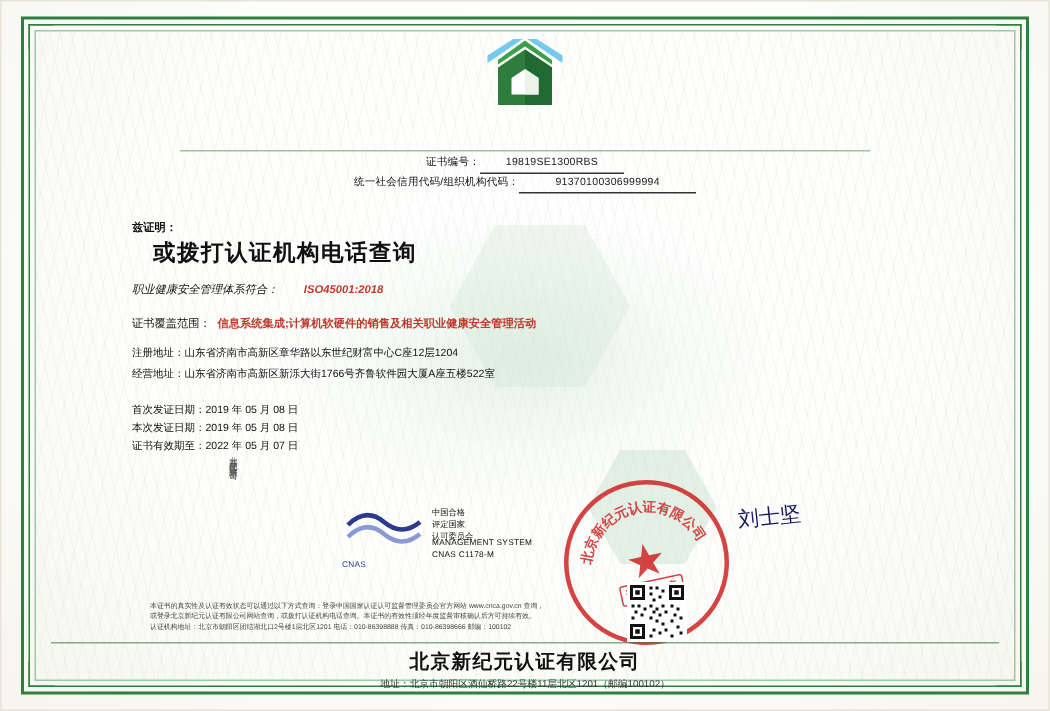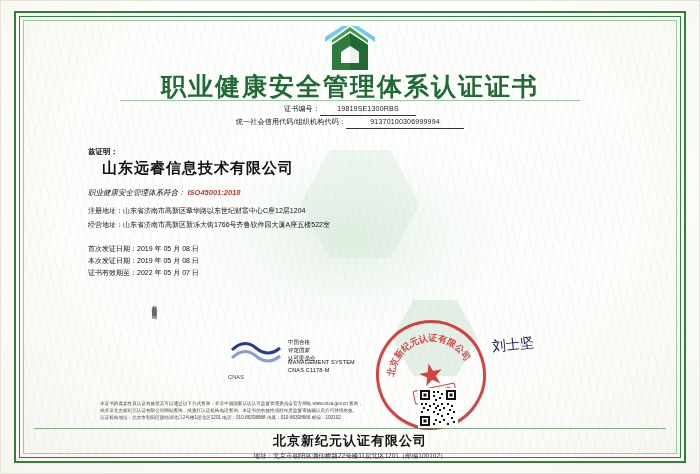--- a/index.html
+++ b/index.html
@@ -85,21 +85,21 @@
   
   .body{
     position:absolute;left:88px;right:70px;top:146px;color:#111;
   }
   .f-label{font-size:7.5px;line-height:11px;color:#111;font-weight:bold;}
   .company{
     font-size:15px;font-weight:bold;color:#111;letter-spacing:1px;margin:2px 0 9px 14px;
   }
   .row{display:flex;align-items:flex-start;margin-bottom:6px;font-style:italic;}
   .row .k{font-size:7.5px;color:#111;white-space:nowrap;line-height:12px;}
-  .row .v{font-size:7.5px;color:#c0392b;font-weight:bold;line-height:12px;margin-left:2px;text-align:center;}
+  .row .v{font-size:7.5px;color:#c0392b;font-weight:bold;line-height:12px;margin-left:17px;text-align:center;}
   .scope{margin-bottom:7px;}
   .scope .k{font-size:7.5px;color:#111;}
   .scope .v{font-size:7.5px;color:#c0392b;font-weight:bold;line-height:13px;}
   .addr{font-size:7px;color:#111;line-height:12px;margin-bottom:2px;}
   .dates{margin-top:12px;}
   .dates .drow{font-size:7px;color:#111;line-height:12px;}
   .dates .drow .dv{color:#111;}
 
   
   .cnas{position:absolute;left:228px;top:336px;width:130px;height:46px;}
@@ -189,41 +189,44 @@
     <svg width="58" height="46" viewBox="0 0 58 46">
       <path d="M29 1 L47 14 L47 17 L29 5 L11 17 L11 14 Z" fill="#3aa14a"></path>
       <path d="M11 19 L29 7 L47 19 L47 44 L11 44 Z" fill="#2e7d3c"></path>
       <path d="M29 7 L47 19 L47 44 L29 44 Z" fill="#1f6b33"></path>
       <path d="M20 26 L29 20 L38 26 L38 37 L20 37 Z" fill="#ffffff"></path>
       <path d="M29 20 L38 26 L38 37 L29 37 Z" fill="#eaf4ea"></path>
       <path d="M4 16 L29 -1 L54 16 L54 11 L29 -5 L4 11 Z" fill="#5cc0ea" opacity="0.85"></path>
     </svg>
   </div>
 
-  <div class="title">职业健康安全管理体系认证证书</div>
   <div class="title-rule"></div>
 
   <div class="numblock">
     <div class="numrow">
       <span class="lbl">证书编号：</span><span class="val">19819SE1300RBS</span>
     </div>
     <div class="numrow second">
       <span class="lbl">统一社会信用代码/组织机构代码：</span><span class="val">91370100306999994</span>
     </div>
   </div>
 
   <div class="body">
     <div class="f-label">兹证明：</div>
-    <div class="company">山东远睿信息技术有限公司</div>
+    <div class="company">或拨打认证机构电话查询</div>
 
     <div class="row">
       <span class="k">职业健康安全管理体系符合：</span>
       <span class="v">ISO45001:2018</span>
     </div>
 
+    <div class="scope">
+      <span class="k">证书覆盖范围：</span>
+      <span class="v">信息系统集成;计算机软硬件的销售及相关职业健康安全管理活动</span>
+    </div>
 
     <div class="addr">
       <span>注册地址：</span><span>山东省济南市高新区章华路以东世纪财富中心C座12层1204</span>
     </div>
     <div class="addr">
       <span>经营地址：</span><span>山东省济南市高新区新泺大街1766号齐鲁软件园大厦A座五楼522室</span>
     </div>
 
     <div class="dates">
       <div class="drow">

